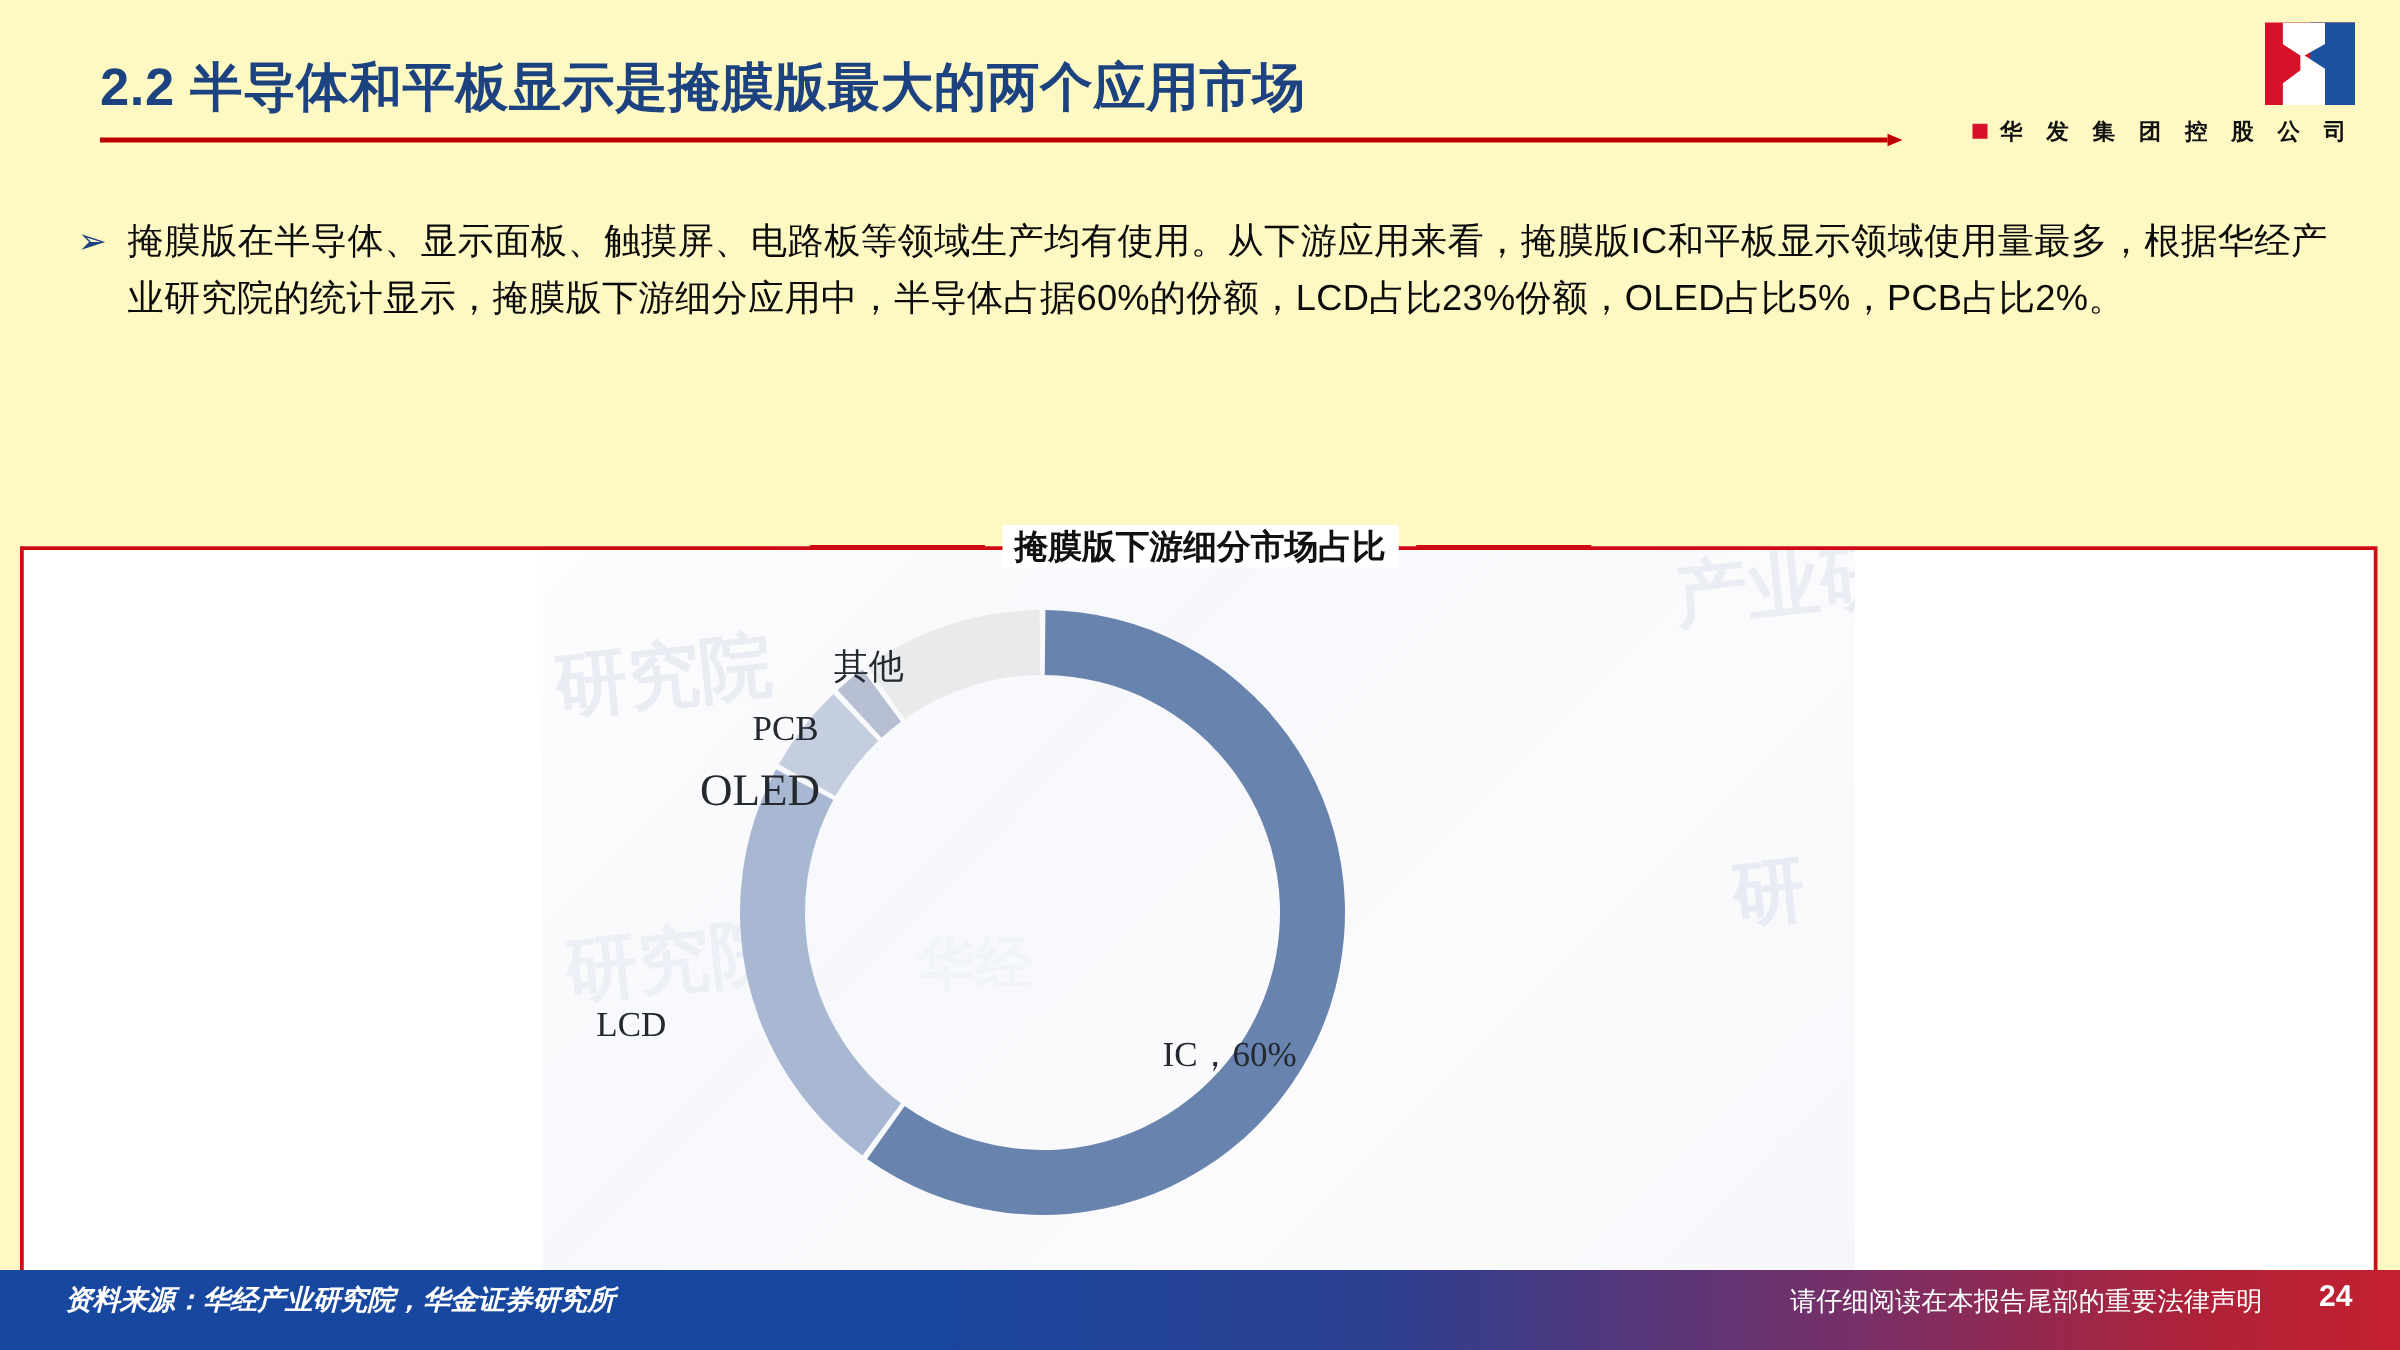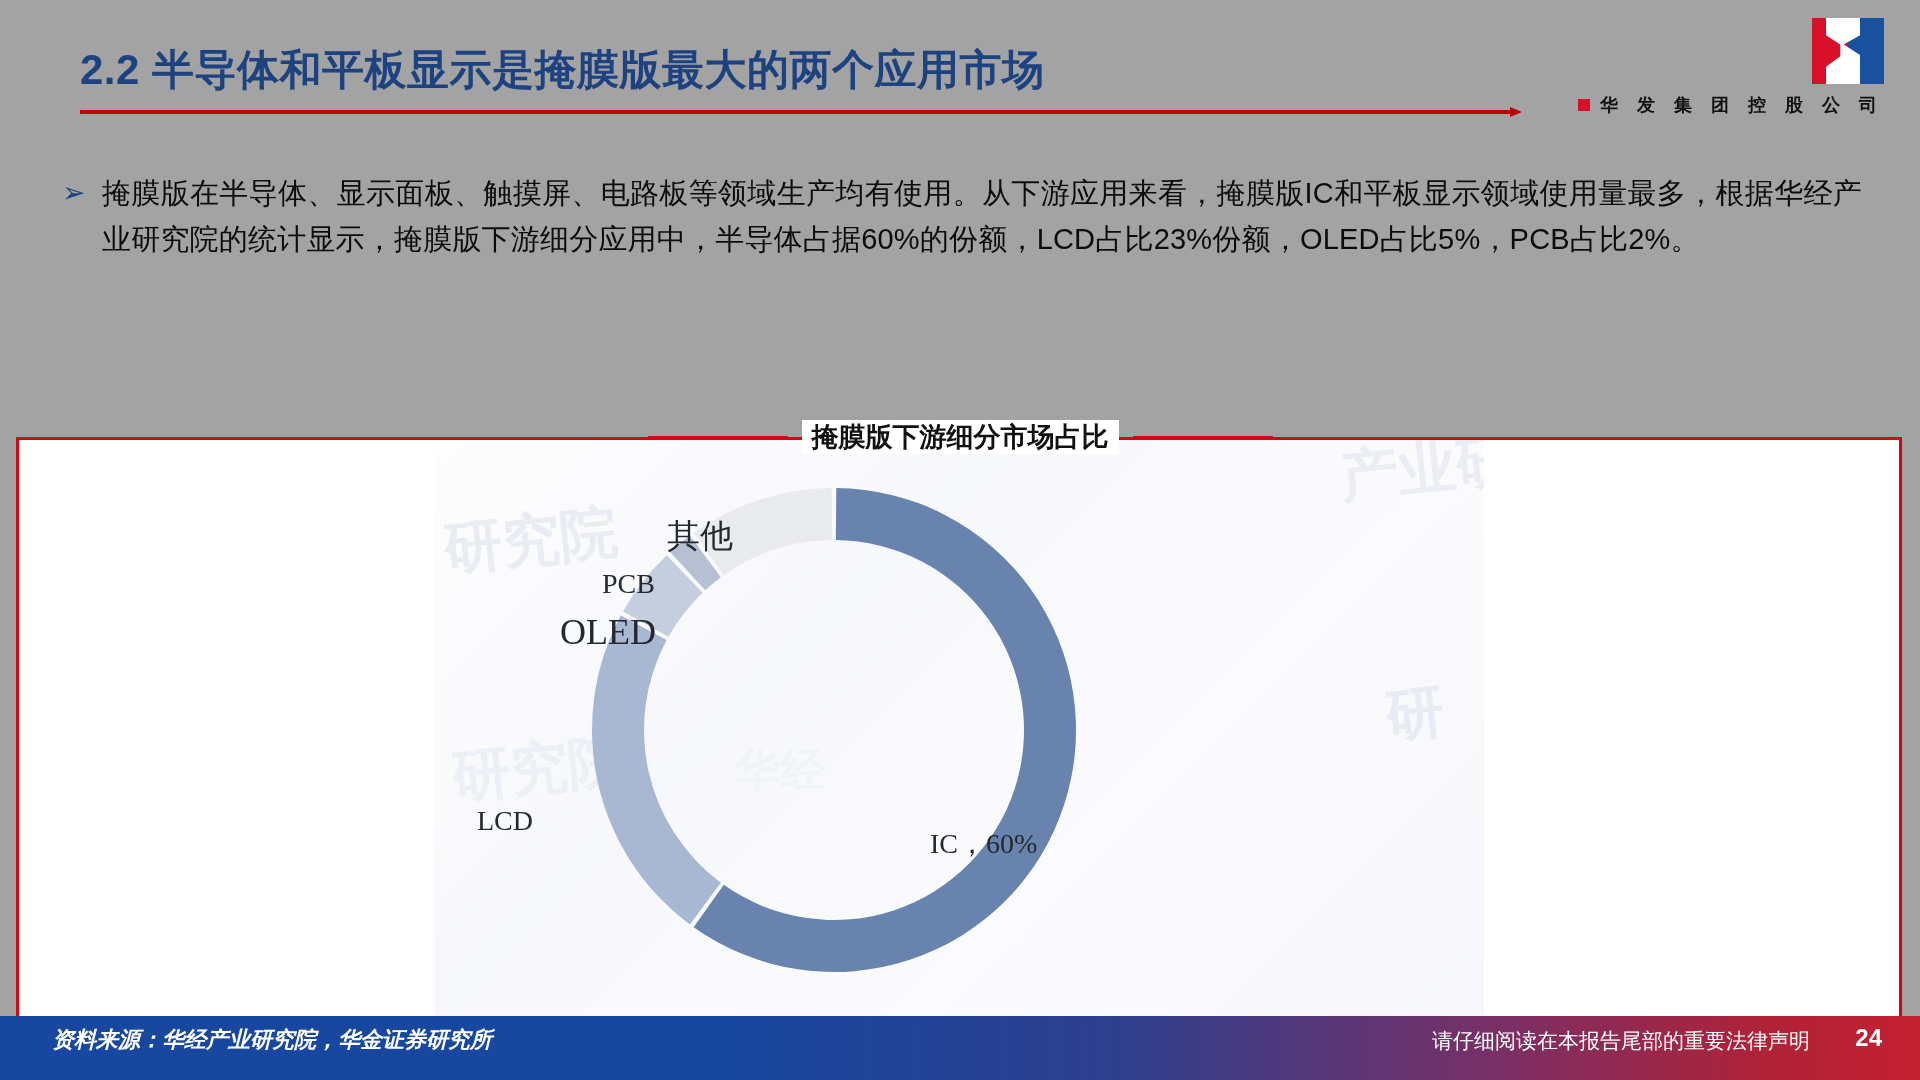--- a/index.html
+++ b/index.html
@@ -1,21 +1,21 @@
 <!DOCTYPE html>
 <html><head>
 <meta charset="utf-8">
 <style>
   html,body{margin:0;padding:0;}
   body{
     width:1920px;height:1080px;overflow:hidden;background:#ffffff;
     font-family:"Liberation Sans","DejaVu Sans",sans-serif;
     position:relative;
   }
-  .slide{position:absolute;inset:0;background:#a3a3a3;}
+  .slide{position:absolute;inset:0;background:#fef9c3;}
 
   
   .title{
     position:absolute;left:80px;top:42px;
     font-size:42px;font-weight:bold;color:#1c4280;
     letter-spacing:0.5px;white-space:nowrap;
   }
   .title-rule{
     position:absolute;left:80px;top:110px;width:1430px;height:4px;
     background:#c00000;
@@ -96,21 +96,21 @@
   .wm4{right:40px;top:235px;font-size:58px;transform:rotate(-6deg);color:#e7ebf3;}
   .wm5{left:300px;top:300px;font-size:46px;color:#f0f3f8;}
 
   .donut-box{position:absolute;left:140px;top:30px;width:520px;height:520px;}
   .donut-box svg{display:block;width:100%;height:100%;}
 
   .lbl{
     position:absolute;color:#23292f;white-space:nowrap;
     font-family:"Liberation Serif","DejaVu Serif",serif;
   }
-  .lbl-qita{left:233px;top:74px;font-size:33px;font-family:Liberation Serif, serif;}
+  .lbl-qita{left:233px;top:74px;font-size:28px;font-family:Liberation Serif, serif;}
   .lbl-pcb{left:168px;top:128px;font-size:28px;}
   .lbl-oled{left:126px;top:171px;font-size:36px;}
   .lbl-lcd{left:43px;top:365px;font-size:28px;}
   .lbl-ic{left:496px;top:385px;font-size:28px;text-align:right;}
 
   
   .footer{
     position:absolute;left:0;bottom:0;width:1920px;height:64px;
     background:linear-gradient(90deg,#17479e 0%,#17479e 38%,#2e3f8f 58%,#7a2f66 78%,#b02237 92%,#c42030 100%);
   }

